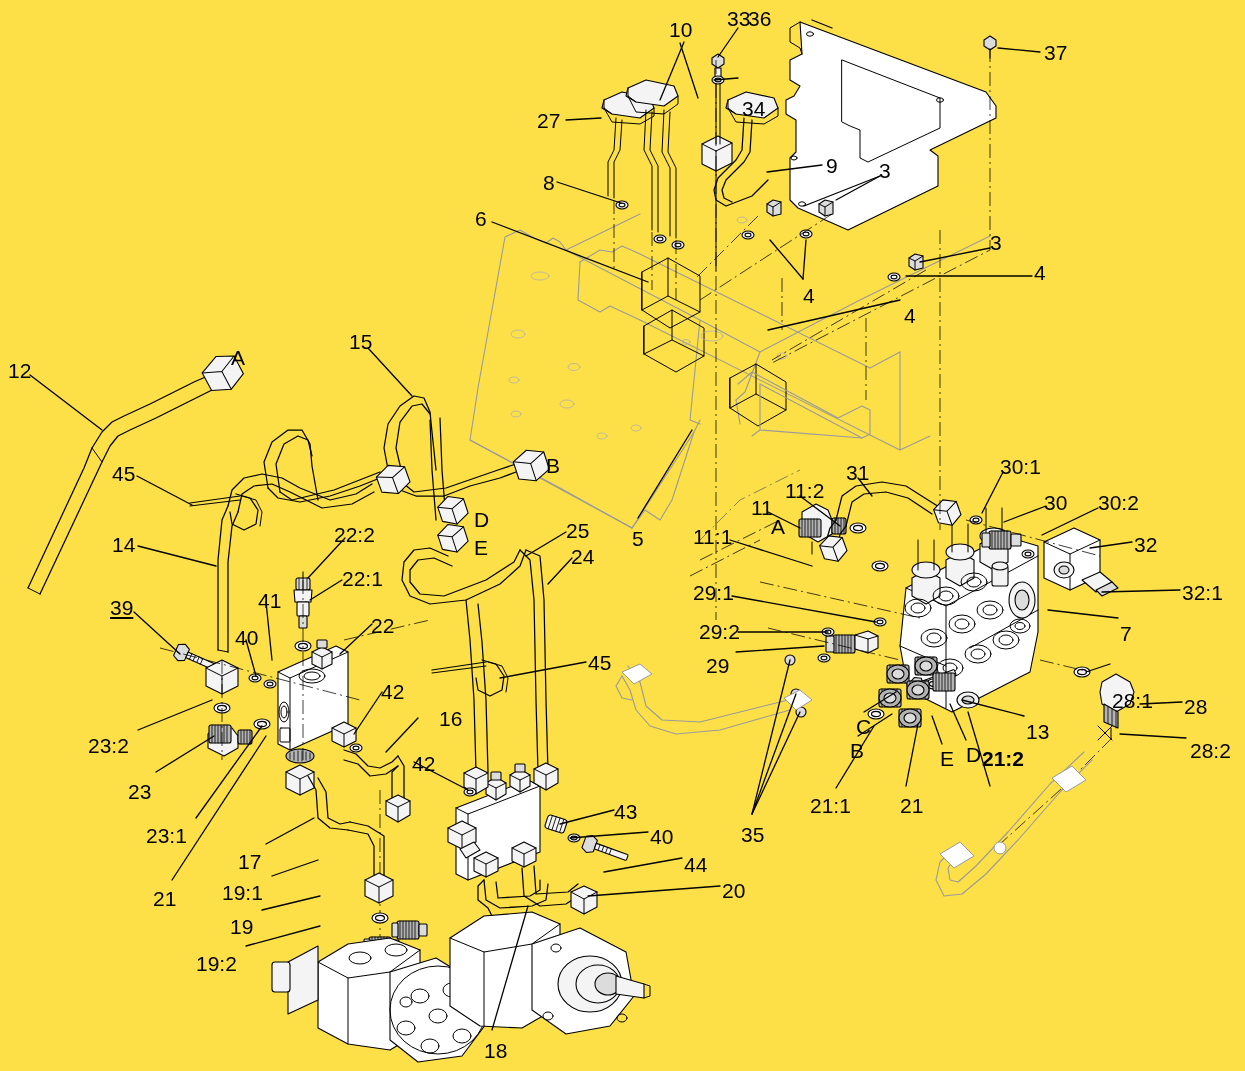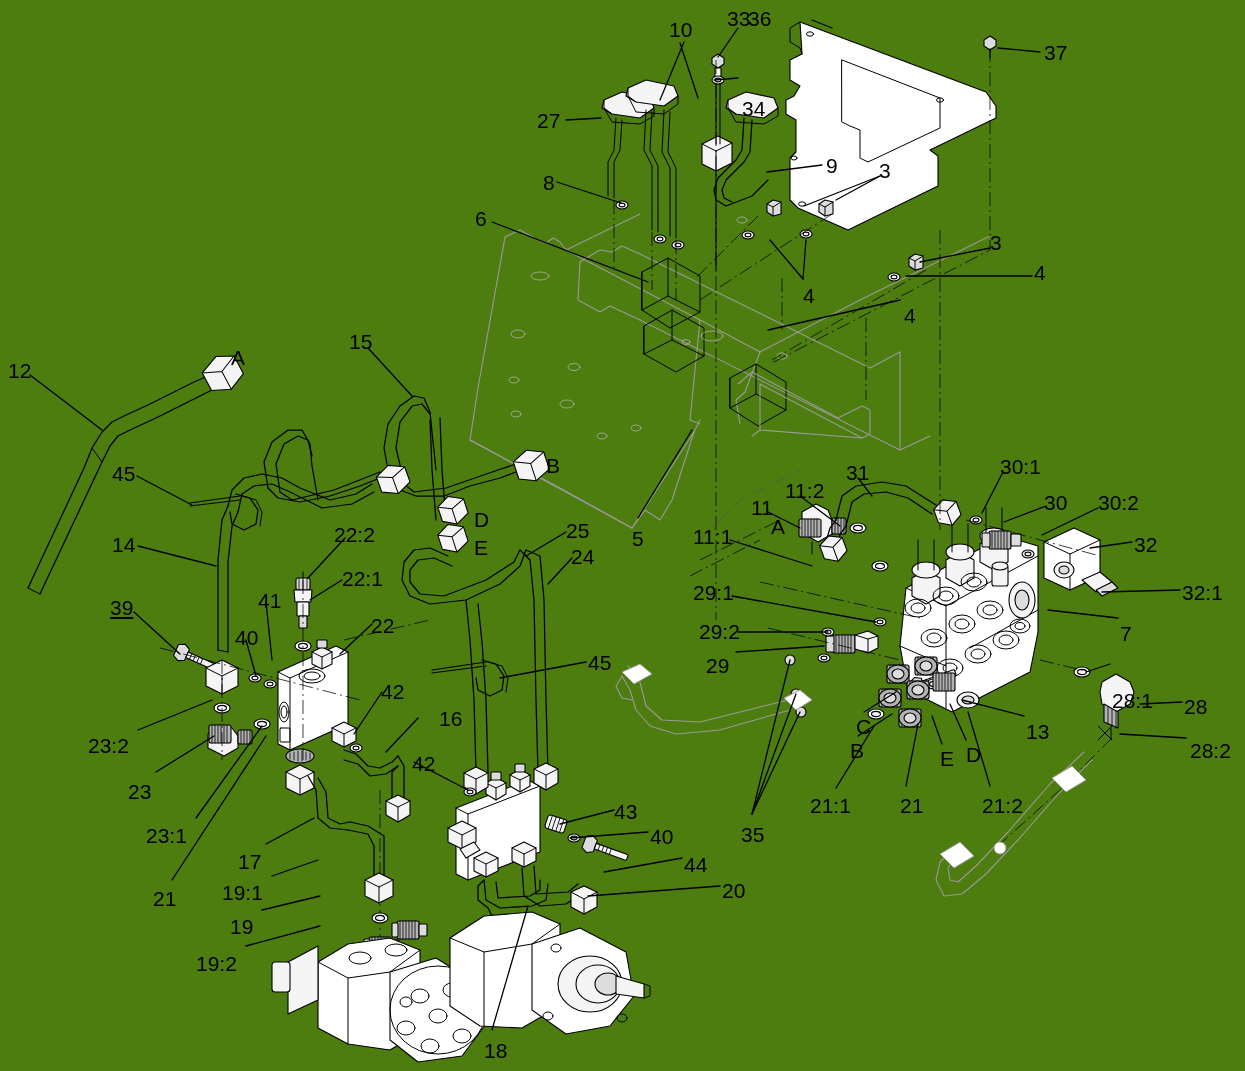--- a/index.html
+++ b/index.html
@@ -1,19 +1,19 @@
 <!DOCTYPE html>
 <html><head>
 <meta charset="utf-8">
 <style>
   html,body{margin:0;padding:0;background:#ffffff;}
   #root{
     position:relative;
     width:1245px;height:1071px;
-    background:#4d7c0f;
+    background:#fde047;
     font-family:"Liberation Sans", sans-serif;
     overflow:hidden;
   }
   #art{position:absolute;left:0;top:0;width:1245px;height:1071px;}
   .lbl{
     position:absolute;
     font-family:"Liberation Sans", sans-serif;
     font-size:21px;
     color:#000000;
     white-space:nowrap;
@@ -842,21 +842,21 @@
       <div class="lbl" style="left: 856px; top: 716px;">C</div>
       <div class="lbl" style="left: 1026px; top: 721px;">13</div>
       <div class="lbl" style="left: 850px; top: 740px;">B</div>
       <div class="lbl" style="left: 128px; top: 781px;">23</div>
       <div class="lbl" style="left: 412px; top: 753px;">42</div>
       <div class="lbl" style="left: 1190px; top: 740px;">28:2</div>
       <div class="lbl" style="left: 940px; top: 748px;">E</div>
       <div class="lbl" style="left: 966px; top: 744px;">D</div>
       <div class="lbl" style="left: 810px; top: 795px;">21:1</div>
       <div class="lbl" style="left: 900px; top: 795px;">21</div>
-      <div class="lbl" style="left: 982px; top: 795px;">21:2</div>
+      <div class="lbl" style="left: 982px; top: 748px; font-weight: bold;">21:2</div>
       <div class="lbl" style="left: 741px; top: 824px;">35</div>
       <div class="lbl" style="left: 146px; top: 825px;">23:1</div>
       <div class="lbl" style="left: 614px; top: 801px;">43</div>
       <div class="lbl" style="left: 650px; top: 826px;">40</div>
       <div class="lbl" style="left: 238px; top: 851px;">17</div>
       <div class="lbl" style="left: 684px; top: 854px;">44</div>
       <div class="lbl" style="left: 153px; top: 888px;">21</div>
       <div class="lbl" style="left: 222px; top: 882px;">19:1</div>
       <div class="lbl" style="left: 722px; top: 880px;">20</div>
       <div class="lbl" style="left: 230px; top: 916px;">19</div>

